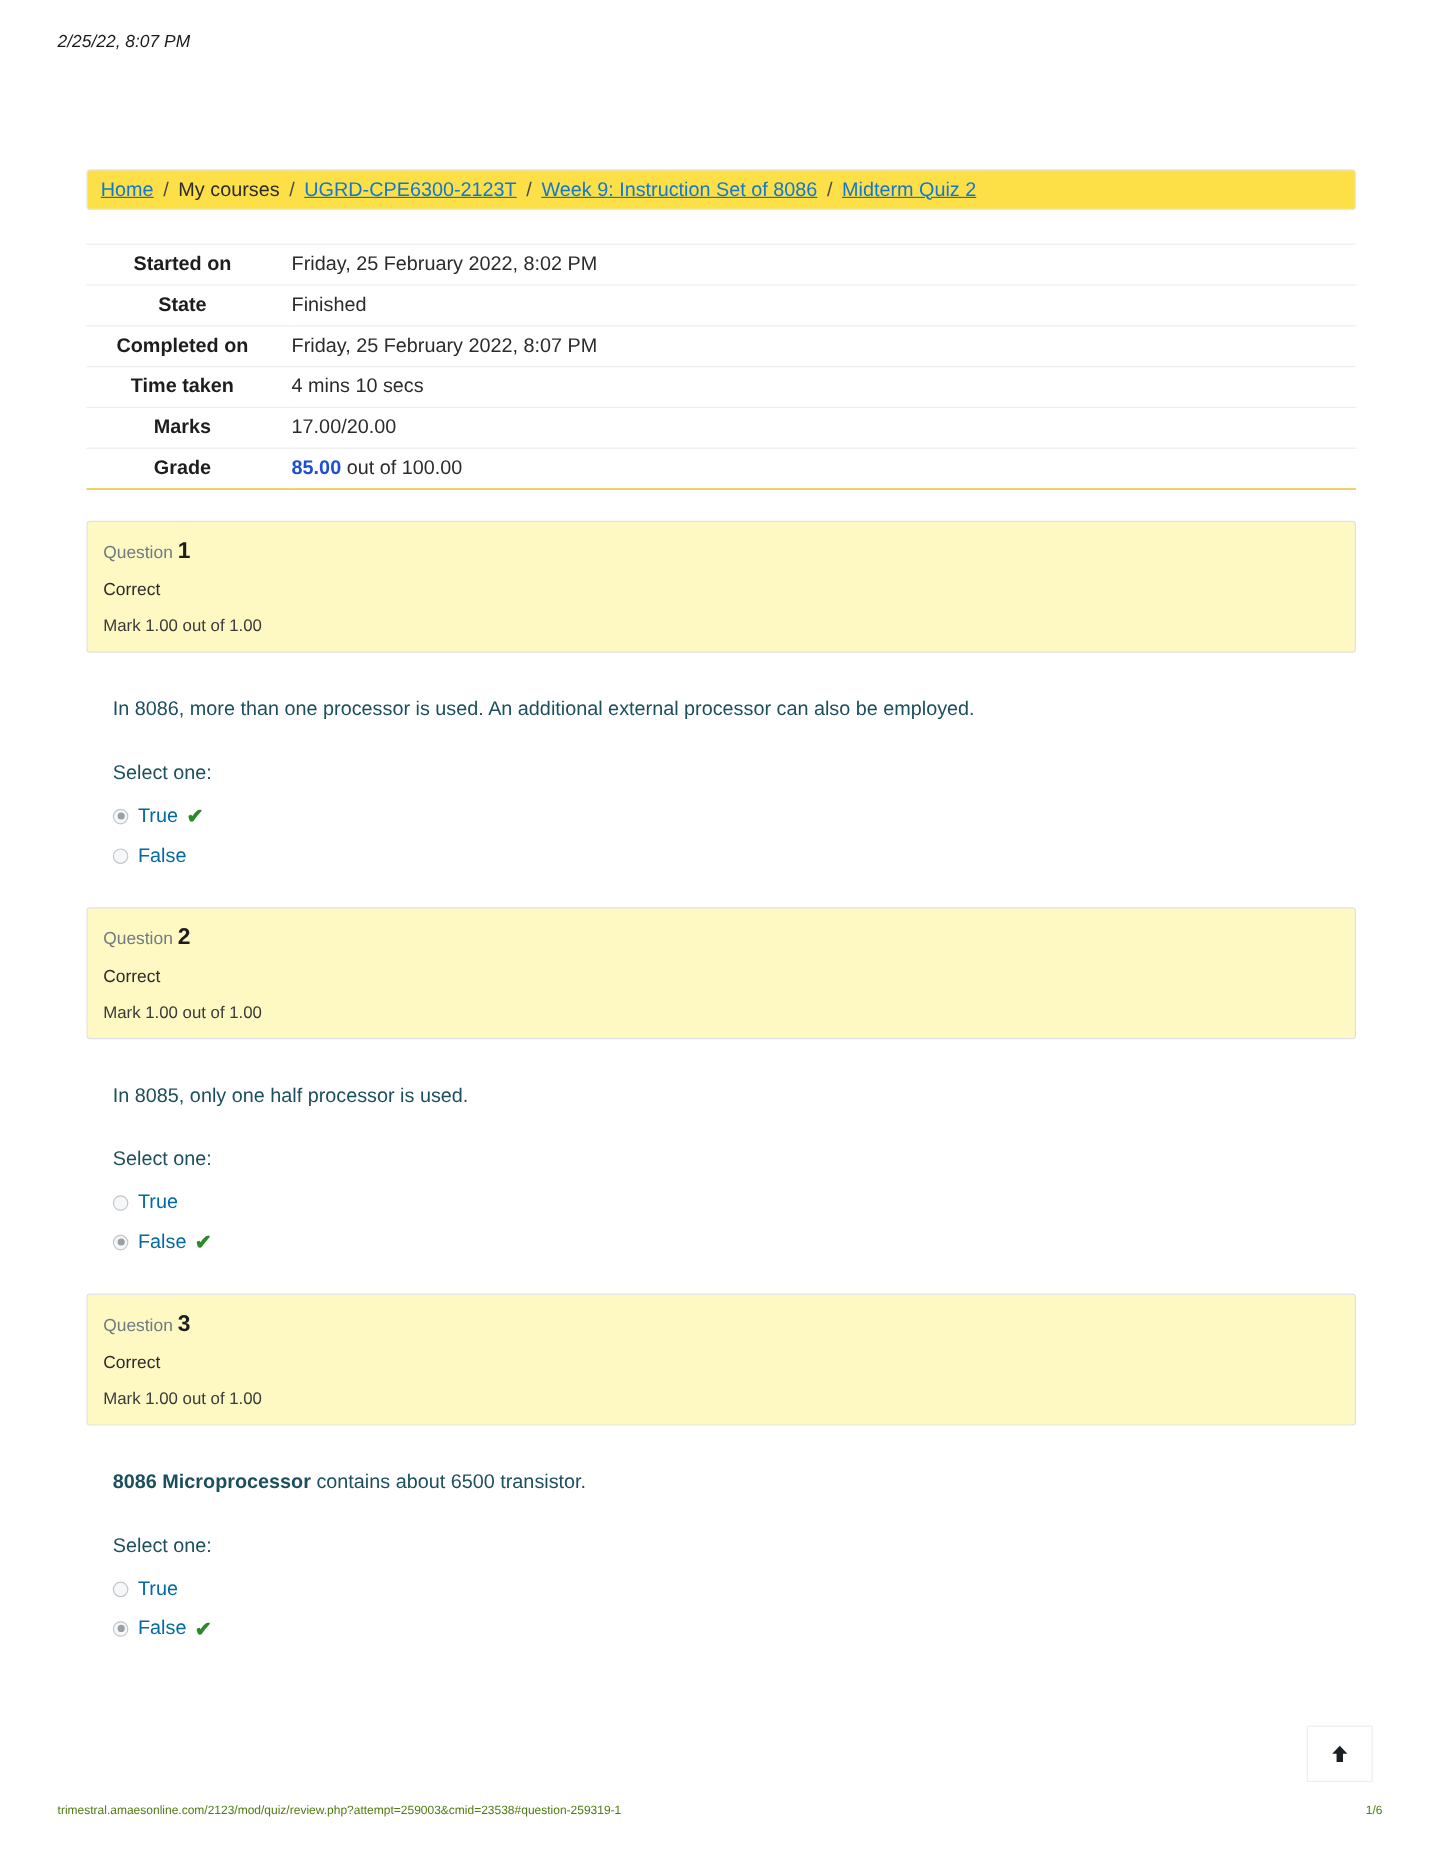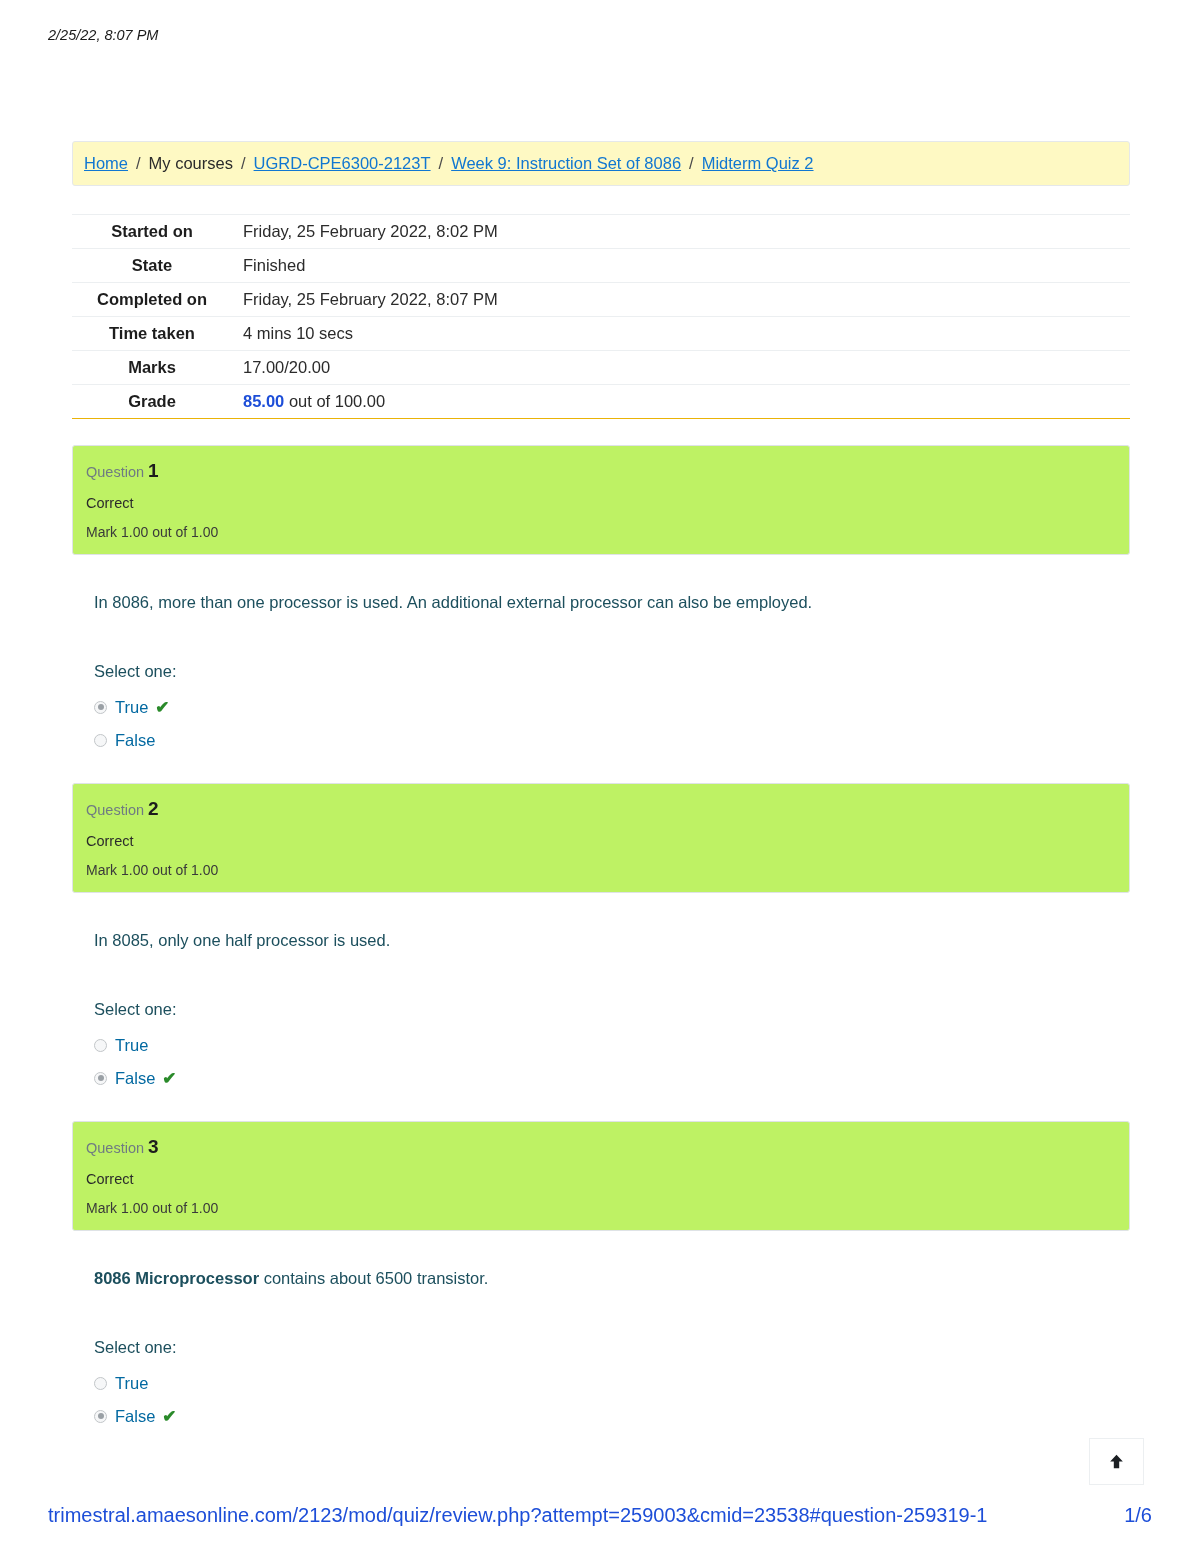--- a/index.html
+++ b/index.html
@@ -54,26 +54,26 @@
     position: absolute;
     left: 72px;
     top: 141px;
     width: 1058px;
   }
 
   
   .breadcrumb-bar {
     border: 1px solid #e5e8ea;
     border-radius: 3px;
-    height: 45px;
+    height: 34px;
     box-sizing: border-box;
     display: flex;
     align-items: center;
     padding: 0 11px;
-    background: #fef9c3;
+    background: #fde047;
   }
   .crumb {
     font-size: 16.5px;
     color: #1177d1;
     text-decoration: underline;
     white-space: nowrap;
   }
   .crumb.plain {
     color: #2b2b2b;
     text-decoration: none;
@@ -118,21 +118,21 @@
   }
 
   
   .qblock {
     margin-top: 26px;
   }
   .qinfo {
     border: 1px solid #dfe3e6;
     border-radius: 3px;
     padding: 14px 14px 14px 13px;
-    background: #bef264;
+    background: #fef9c3;
     box-sizing: border-box;
   }
   .qinfo .qnum {
     font-size: 14.5px;
     color: #6f7b82;
     margin-bottom: 13px;
   }
   .qinfo .qnum b {
     font-size: 19px;
     font-weight: bold;
@@ -156,21 +156,21 @@
     font-size: 16.5px;
     color: #1c4f5d;
     line-height: 1.45;
   }
   .qtext b {
     font-weight: bold;
   }
   .select-one {
     font-size: 16.5px;
     color: #1c4f5d;
-    margin-top: 47px;
+    margin-top: 31px;
   }
 
   .answers {
     margin-top: 10px;
   }
   .answer-row {
     display: flex;
     align-items: center;
     height: 33px;
   }
@@ -227,22 +227,22 @@
   }
   .to-top svg { display: block; }
 
   
   .print-footer {
     position: absolute;
     left: 48px;
     right: 48px;
     top: 1504px;
     height: 22px;
-    font-size: 20px;
-    color: #1d4ed8;
+    font-size: 10px;
+    color: #4d7c0f;
   }
   .print-footer .pf-left {
     position: absolute;
     left: 0;
     top: 0;
     white-space: nowrap;
   }
   .print-footer .pf-right {
     position: absolute;
     right: 0;

